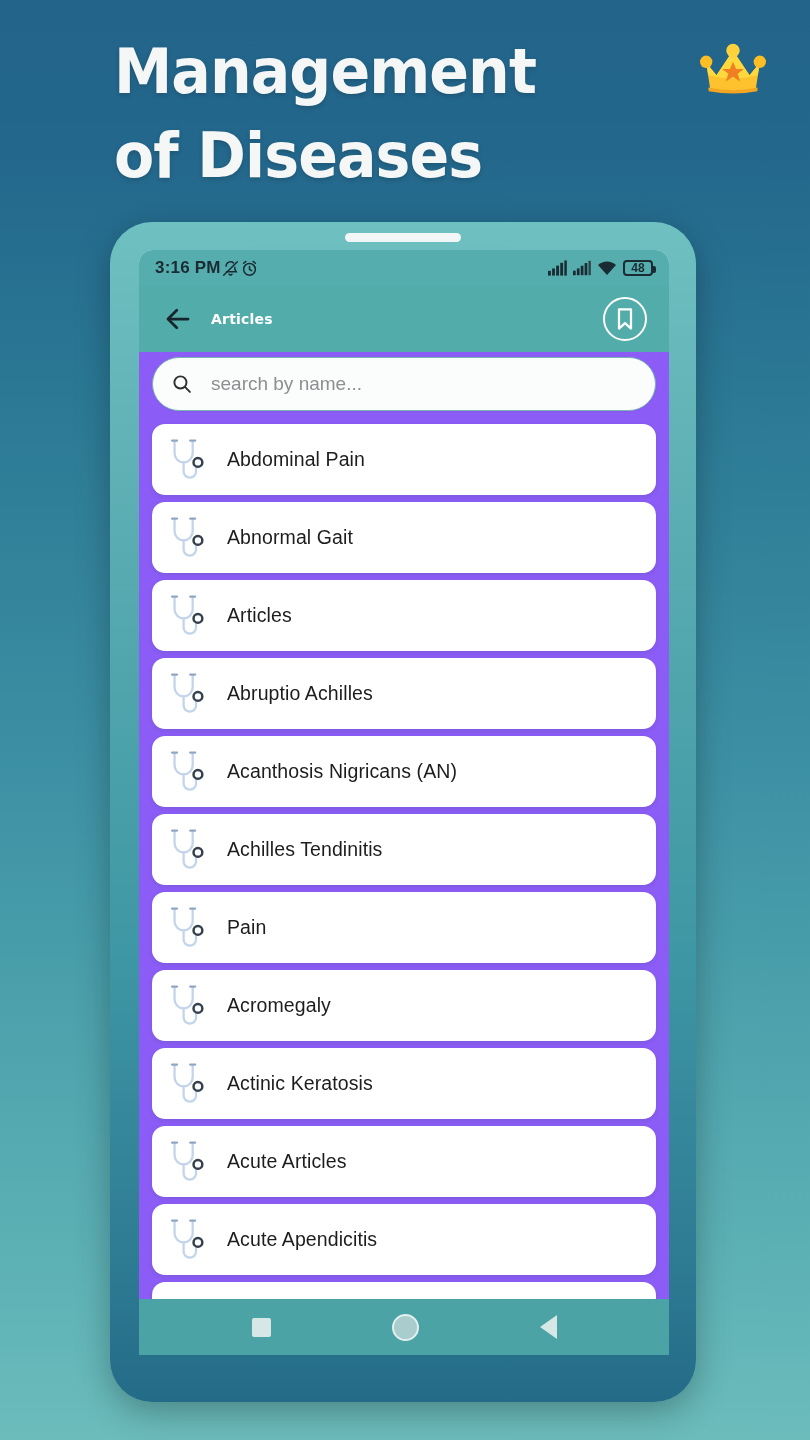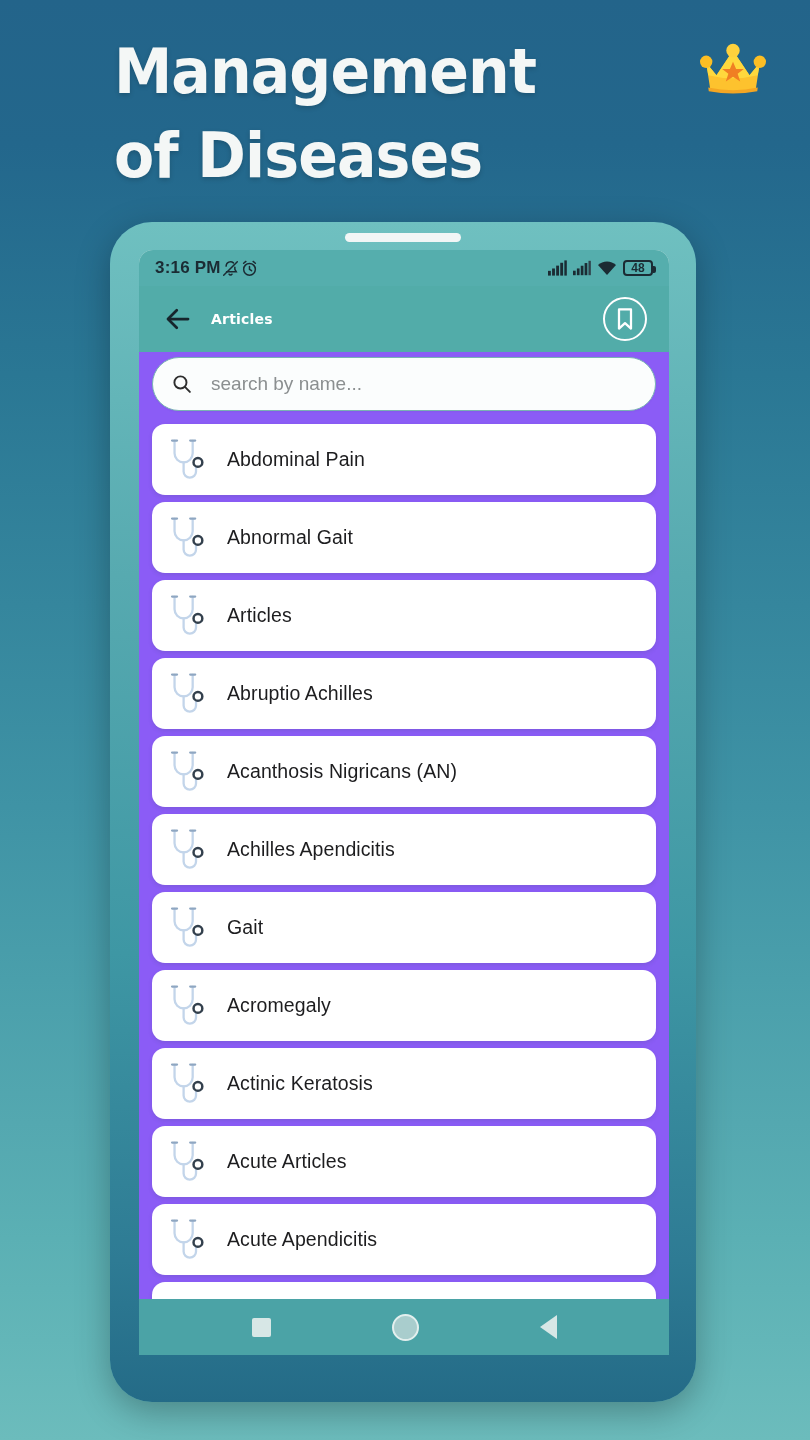--- a/index.html
+++ b/index.html
@@ -315,31 +315,31 @@
           <div class="item-label">Acanthosis Nigricans (AN)</div>
         </div>
 
         <div class="list-item">
           <svg class="steth" viewBox="0 0 44 48" fill="none">
             <path d="M10 4 V17 a9.5 9.5 0 0 0 19 0 V4" stroke="#c3d5ea" stroke-width="2.4" stroke-linecap="round"></path>
             <path d="M7.4 3.6 h5.2 M26.4 3.6 h5.2" stroke="#8fa7c2" stroke-width="2.4" stroke-linecap="round"></path>
             <path d="M19.5 26.5 V36 a6.5 6.5 0 0 0 13 0 V31" stroke="#c3d5ea" stroke-width="2.4" stroke-linecap="round"></path>
             <circle cx="34.5" cy="26.5" r="4.6" stroke="#33404d" stroke-width="2.6" fill="#ffffff"></circle>
           </svg>
-          <div class="item-label">Achilles Apendicitis</div>
-        </div>
-
-        <div class="list-item">
-          <svg class="steth" viewBox="0 0 44 48" fill="none">
-            <path d="M10 4 V17 a9.5 9.5 0 0 0 19 0 V4" stroke="#c3d5ea" stroke-width="2.4" stroke-linecap="round"></path>
-            <path d="M7.4 3.6 h5.2 M26.4 3.6 h5.2" stroke="#8fa7c2" stroke-width="2.4" stroke-linecap="round"></path>
-            <path d="M19.5 26.5 V36 a6.5 6.5 0 0 0 13 0 V31" stroke="#c3d5ea" stroke-width="2.4" stroke-linecap="round"></path>
-            <circle cx="34.5" cy="26.5" r="4.6" stroke="#33404d" stroke-width="2.6" fill="#ffffff"></circle>
-          </svg>
-          <div class="item-label">Gait</div>
+          <div class="item-label">Achilles Tendinitis</div>
+        </div>
+
+        <div class="list-item">
+          <svg class="steth" viewBox="0 0 44 48" fill="none">
+            <path d="M10 4 V17 a9.5 9.5 0 0 0 19 0 V4" stroke="#c3d5ea" stroke-width="2.4" stroke-linecap="round"></path>
+            <path d="M7.4 3.6 h5.2 M26.4 3.6 h5.2" stroke="#8fa7c2" stroke-width="2.4" stroke-linecap="round"></path>
+            <path d="M19.5 26.5 V36 a6.5 6.5 0 0 0 13 0 V31" stroke="#c3d5ea" stroke-width="2.4" stroke-linecap="round"></path>
+            <circle cx="34.5" cy="26.5" r="4.6" stroke="#33404d" stroke-width="2.6" fill="#ffffff"></circle>
+          </svg>
+          <div class="item-label">Pain</div>
         </div>
 
         <div class="list-item">
           <svg class="steth" viewBox="0 0 44 48" fill="none">
             <path d="M10 4 V17 a9.5 9.5 0 0 0 19 0 V4" stroke="#c3d5ea" stroke-width="2.4" stroke-linecap="round"></path>
             <path d="M7.4 3.6 h5.2 M26.4 3.6 h5.2" stroke="#8fa7c2" stroke-width="2.4" stroke-linecap="round"></path>
             <path d="M19.5 26.5 V36 a6.5 6.5 0 0 0 13 0 V31" stroke="#c3d5ea" stroke-width="2.4" stroke-linecap="round"></path>
             <circle cx="34.5" cy="26.5" r="4.6" stroke="#33404d" stroke-width="2.6" fill="#ffffff"></circle>
           </svg>
           <div class="item-label">Acromegaly</div>

